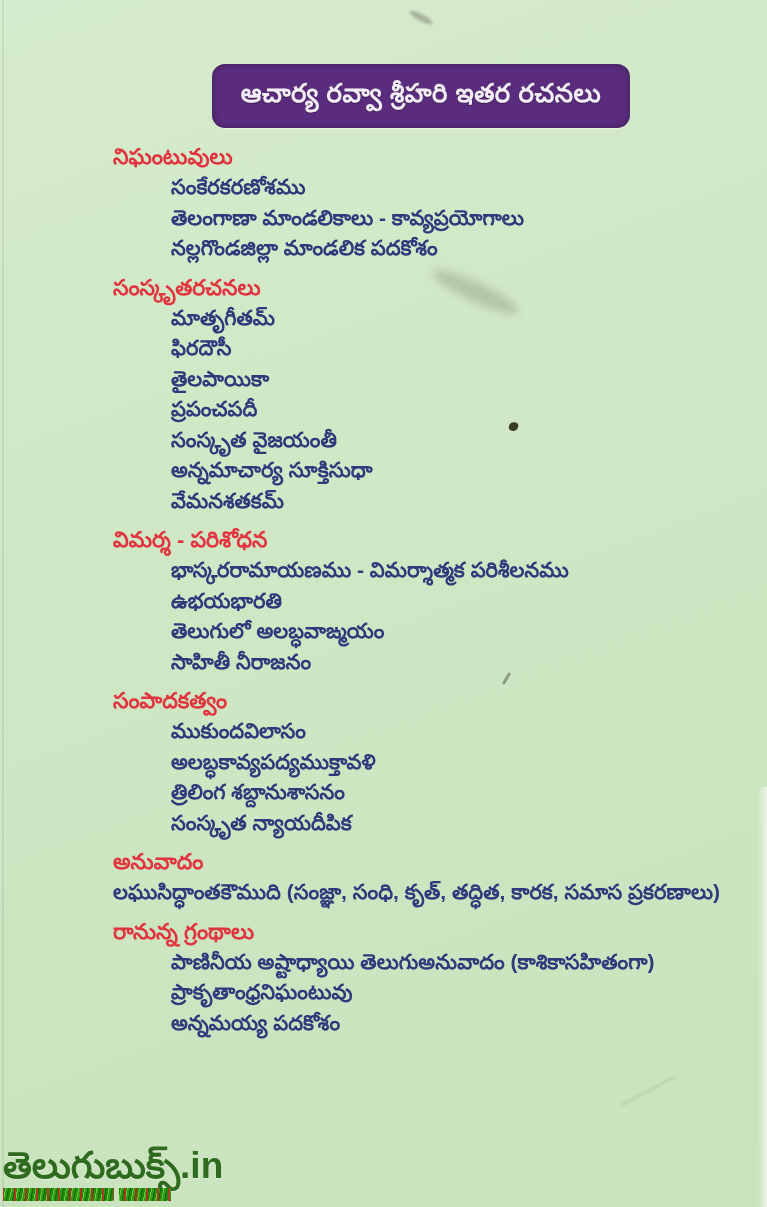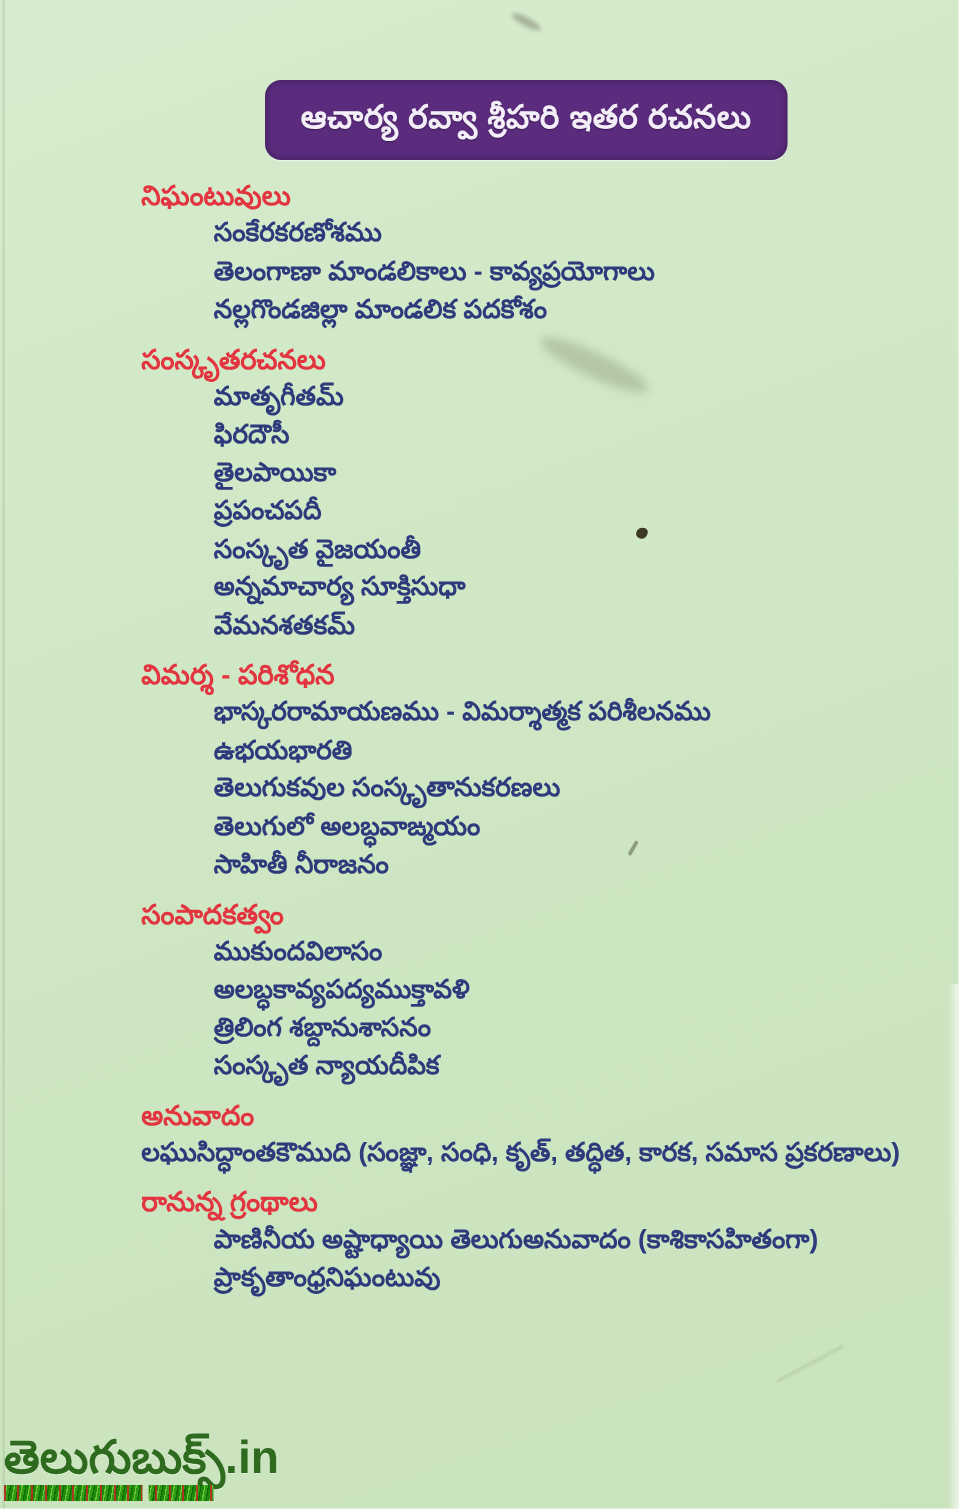--- a/index.html
+++ b/index.html
@@ -139,33 +139,33 @@
       <div class="book-item">మాతృగీతమ్</div>
       <div class="book-item">ఫిరదౌసీ</div>
       <div class="book-item">తైలపాయికా</div>
       <div class="book-item">ప్రపంచపదీ</div>
       <div class="book-item">సంస్కృత వైజయంతీ</div>
       <div class="book-item">అన్నమాచార్య సూక్తిసుధా</div>
       <div class="book-item">వేమనశతకమ్</div>
       <div class="section-heading">విమర్శ - పరిశోధన</div>
       <div class="book-item">భాస్కరరామాయణము - విమర్శాత్మక పరిశీలనము</div>
       <div class="book-item">ఉభయభారతి</div>
-      <div class="book-item">తెలుగుకవుల సంస్కృతానుకరణలు</div>
       <div class="book-item">తెలుగులో అలబ్ధవాఙ్మయం</div>
       <div class="book-item">సాహితీ నీరాజనం</div>
       <div class="section-heading">సంపాదకత్వం</div>
       <div class="book-item">ముకుందవిలాసం</div>
       <div class="book-item">అలబ్ధకావ్యపద్యముక్తావళి</div>
       <div class="book-item">త్రిలింగ శబ్దానుశాసనం</div>
       <div class="book-item">సంస్కృత న్యాయదీపిక</div>
       <div class="section-heading">అనువాదం</div>
       <div class="book-item flush">లఘుసిద్ధాంతకౌముది (సంజ్ఞా, సంధి, కృత్, తద్ధిత, కారక, సమాస ప్రకరణాలు)</div>
       <div class="section-heading">రానున్న గ్రంథాలు</div>
       <div class="book-item">పాణినీయ అష్టాధ్యాయి తెలుగుఅనువాదం (కాశికాసహితంగా)</div>
       <div class="book-item">ప్రాకృతాంధ్రనిఘంటువు</div>
+      <div class="book-item">అన్నమయ్య పదకోశం</div>
     </div>
 
   <div class="stain-smudge"></div>
   <div class="ink-speck"></div>
   <div class="scratch-mark"></div>
   <div class="crease-mark"></div>
 
   <div class="watermark">
     <div class="wm-text">తెలుగుబుక్స్.in</div>
     <div class="grass-strip"></div>

